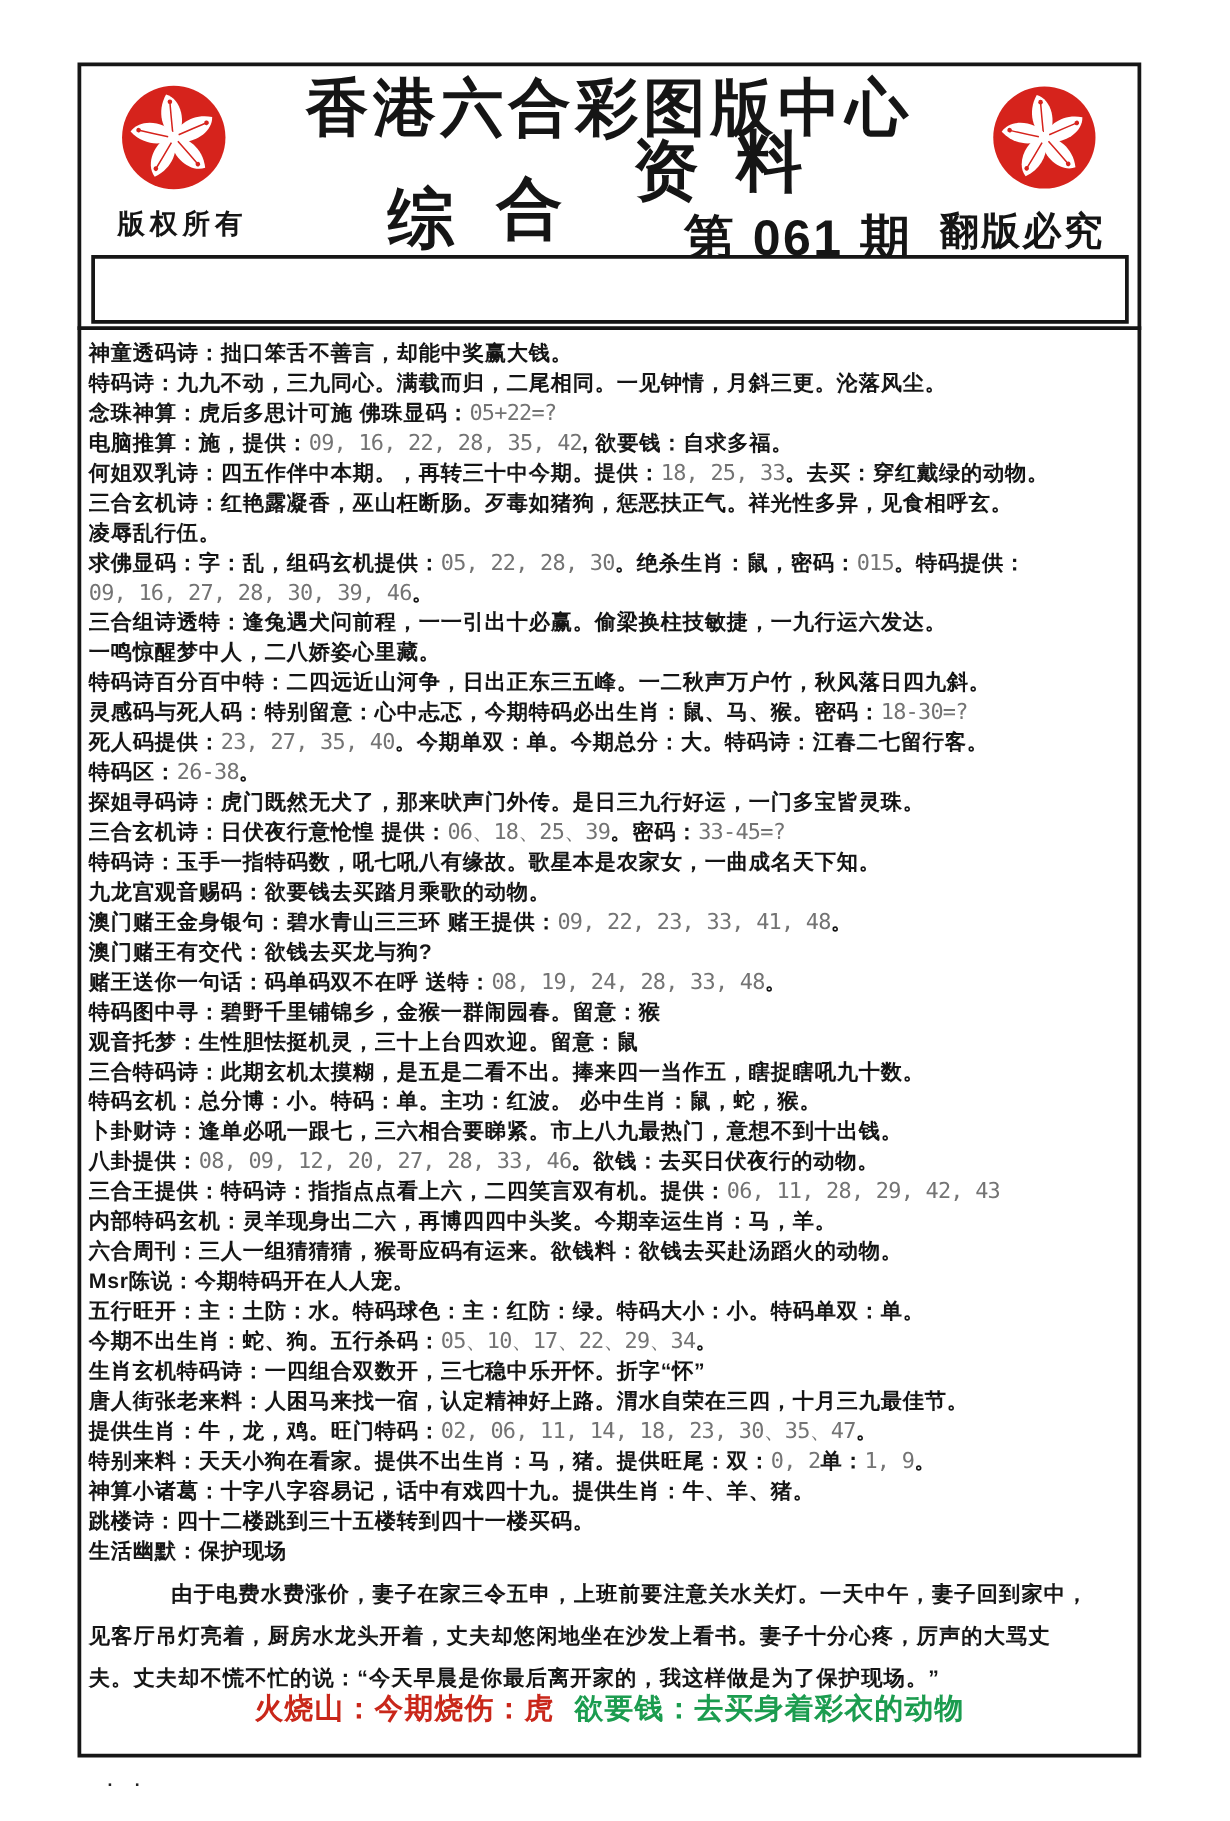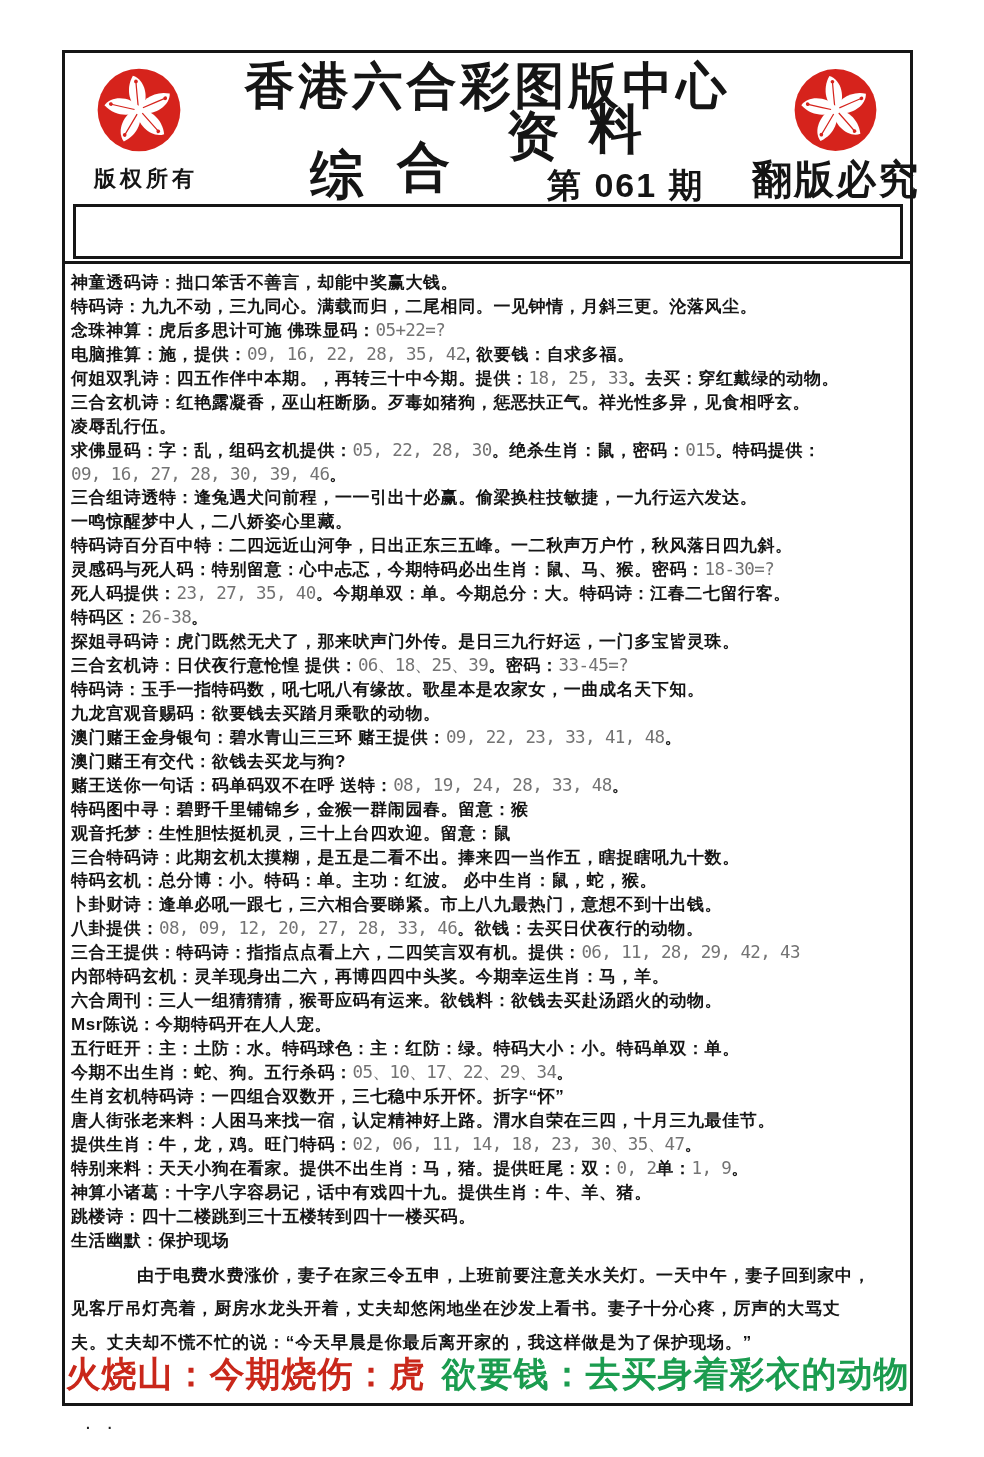--- a/index.html
+++ b/index.html
@@ -14,37 +14,37 @@
   .logo-right{left:792px;top:66px;width:87px;height:88px;}
   .main-title{position:absolute;left:62px;top:53px;width:851px;text-align:center;
     font-size:50px;letter-spacing:4px;font-family:"Liberation Serif",serif;font-weight:700;}
   .subtitle{position:absolute;left:310px;top:94px;font-size:53px;
     font-family:"Liberation Serif",serif;font-weight:700;white-space:nowrap;}
   .subtitle span{display:inline-block;}
   .sub0{transform:translateY(46px);}
   .sub1{margin-left:34px;transform:translateY(38px);}
   .sub2{margin-left:56px;transform:translateY(7px);}
   .sub3{margin-left:30px;transform:translateY(0px);}
-  .issue{position:absolute;left:547px;top:163px;font-size:34px;letter-spacing:2px;}
+  .issue{position:absolute;left:547px;top:163px;font-size:40px;letter-spacing:2px;}
   .copyright-left{position:absolute;left:94px;top:164px;font-size:22px;letter-spacing:4px;
     font-family:"Liberation Serif",serif;}
-  .copyright-right{position:absolute;left:752px;top:152px;font-size:40px;letter-spacing:2px;
+  .copyright-right{position:absolute;left:752px;top:164px;font-size:31px;letter-spacing:2px;
     font-family:Liberation Mono, monospace;}
   .notice-box{position:absolute;left:73px;top:204px;width:830px;height:55px;
     border:3px solid #161616;box-sizing:border-box;background:#fff;}
   .divider{position:absolute;left:62px;top:261px;width:851px;height:3px;background:#161616;}
   .textblock{position:absolute;left:71px;top:271px;width:840px;}
   .textline{height:23.95px;line-height:23.95px;font-size:17px;letter-spacing:0.6px;white-space:nowrap;}
   .num{font-family:"DejaVu Sans Mono",monospace;font-weight:400;font-size:17.5px;
     letter-spacing:-0.6px;color:#737373;}
   .story{position:absolute;left:71px;top:1259px;width:840px;}
   .storyline{height:33.4px;line-height:33.4px;font-size:17px;letter-spacing:0.9px;white-space:nowrap;}
   .storyline:first-child{text-indent:66px;}
   .hotline{position:absolute;left:62px;top:1351px;width:851px;text-align:center;
-    font-size:35px;letter-spacing:1px;white-space:nowrap;}
+    font-size:23px;letter-spacing:1px;white-space:nowrap;}
   .hot-red{color:#c9271a;margin-right:16px;}
   .hot-green{color:#1b9c4f;}
   .dots{position:absolute;left:86px;top:1416px;font-size:14px;letter-spacing:7px;color:#222;}
 </style>
 </head>
 <body>
 
 <svg width="0" height="0" style="position:absolute" aria-hidden="true">
   <defs>
     <g id="petal">

